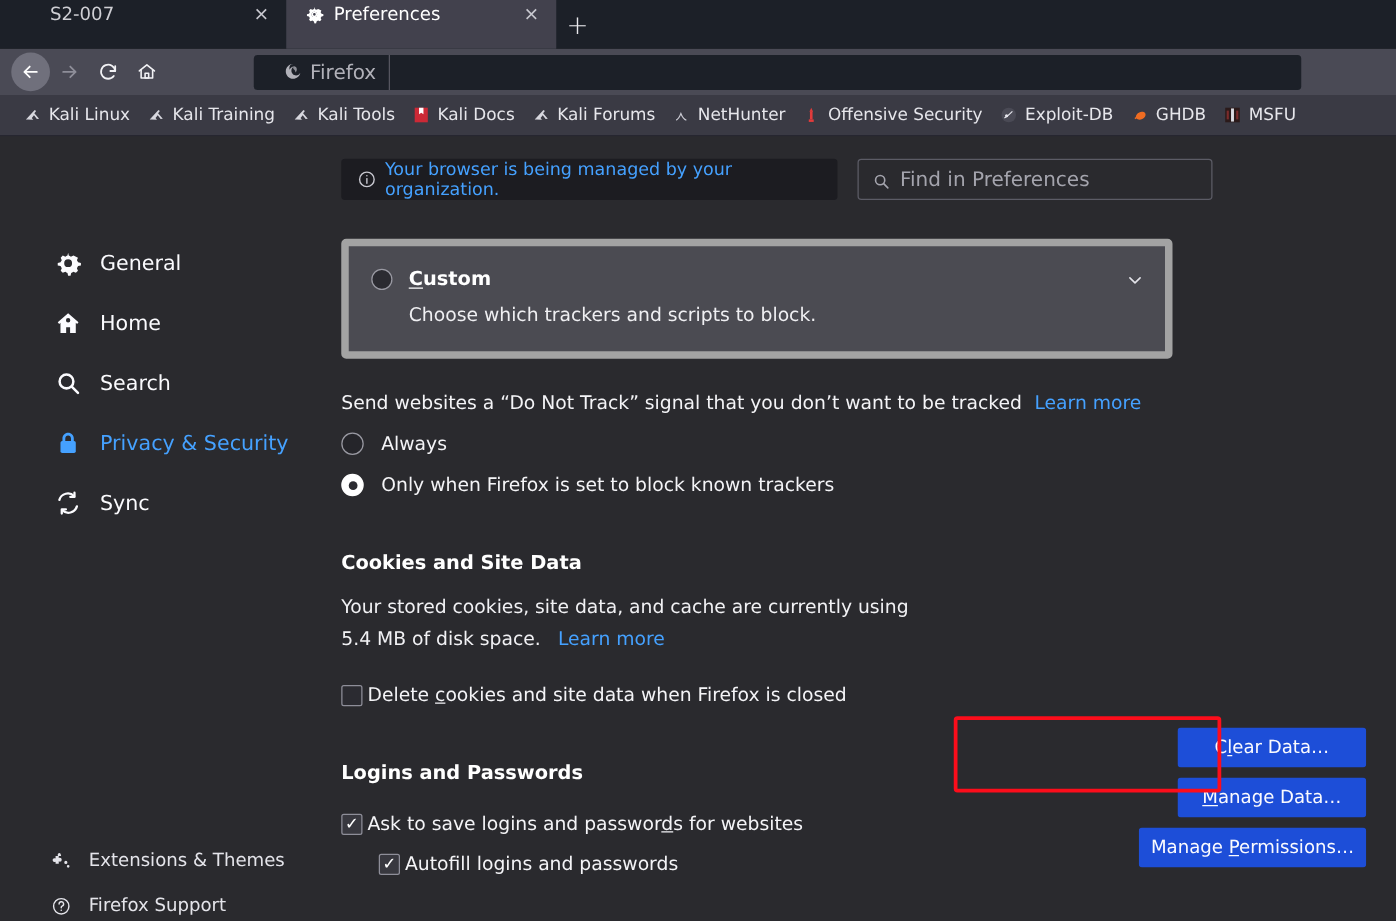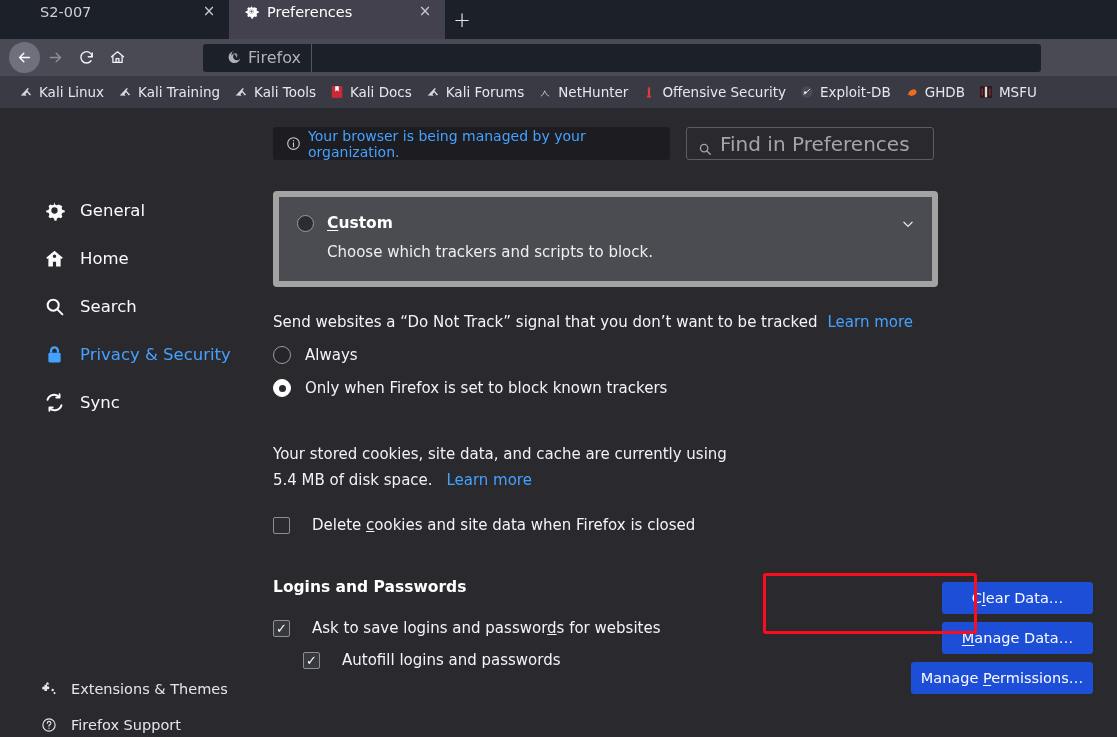--- a/index.html
+++ b/index.html
@@ -221,30 +221,30 @@
     width: 397px;
     display: flex;
     align-items: center;
     gap: 7px;
     padding: 0 13px;
     font-size: 14px;
     color: #45a1ff;
   }
   .info-ico { width: 15px; height: 15px; flex: 0 0 15px; color: #c8c8d0; }
   .findbox {
-    width: 248px;
+    width: 284px;
     height: 33px;
     background: #2a2a2e;
     border: 1px solid #5c5c66;
     border-radius: 3px;
     display: flex;
     align-items: center;
     gap: 8px;
     padding: 0 11px;
-    font-size: 20px;
+    font-size: 16px;
     color: #a4a4ad;
   }
   .search-ico { width: 14px; height: 14px; flex: 0 0 14px; }
 
   .content { padding-left: 26px; padding-right: 24px; }
 
   
   .custom-panel {
     margin-top: 31px;
     width: 665px;
@@ -314,31 +314,32 @@
   .opt-row .radio { width: 18px; height: 18px; flex: 0 0 18px; }
 
   
   .section { margin-top: 44px; position: relative; }
   .sec-title {
     font-size: 15.5px;
     font-weight: 700;
     color: #ffffff;
   }
   .sec-body {
+    margin-top: 13px;
     font-size: 15px;
     color: #f1f1f4;
     line-height: 26px;
     max-width: 460px;
   }
   .sec-body .link { margin-left: 9px; }
   .check-row {
     margin-top: 23px;
     display: flex;
     align-items: center;
-    gap: 22px;
+    gap: 4px;
     font-size: 15px;
     color: #f4f4f7;
   }
   .check-row.indent { margin-top: 14px; margin-left: 30px; }
   .cbox {
     width: 17px; height: 17px;
     flex: 0 0 17px;
     border: 1px solid #8e8e99;
     border-radius: 2px;
     background: #2b2b31;
@@ -687,20 +688,21 @@
         <span class="radio"></span>
         <span>Always</span>
       </div>
 
       <div class="opt-row">
         <span class="radio on"></span>
         <span>Only when Firefox is set to block known trackers</span>
       </div>
 
       <div class="section">
+        <div class="sec-title">Cookies and Site Data</div>
         <div class="sec-body">
           <span>Your stored cookies, site data, and cache are currently using 5.4 MB of disk space.</span>
           <span class="link">Learn more</span>
         </div>
         <div class="check-row">
           <span class="cbox"></span>
           <span>Delete <u>c</u>ookies and site data when Firefox is closed</span>
         </div>
       </div>
 

